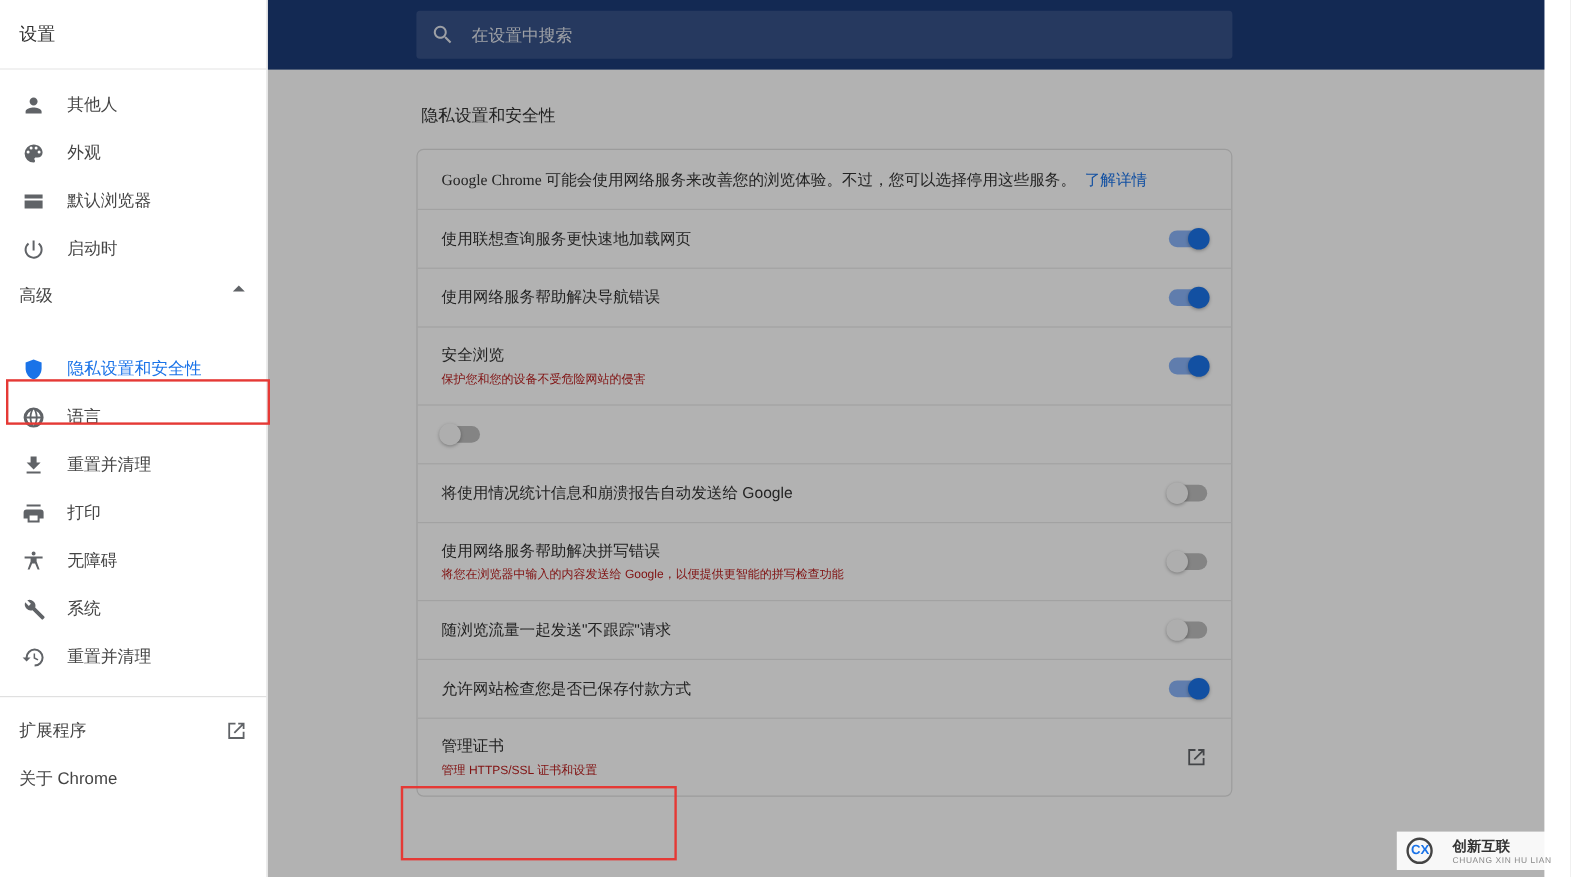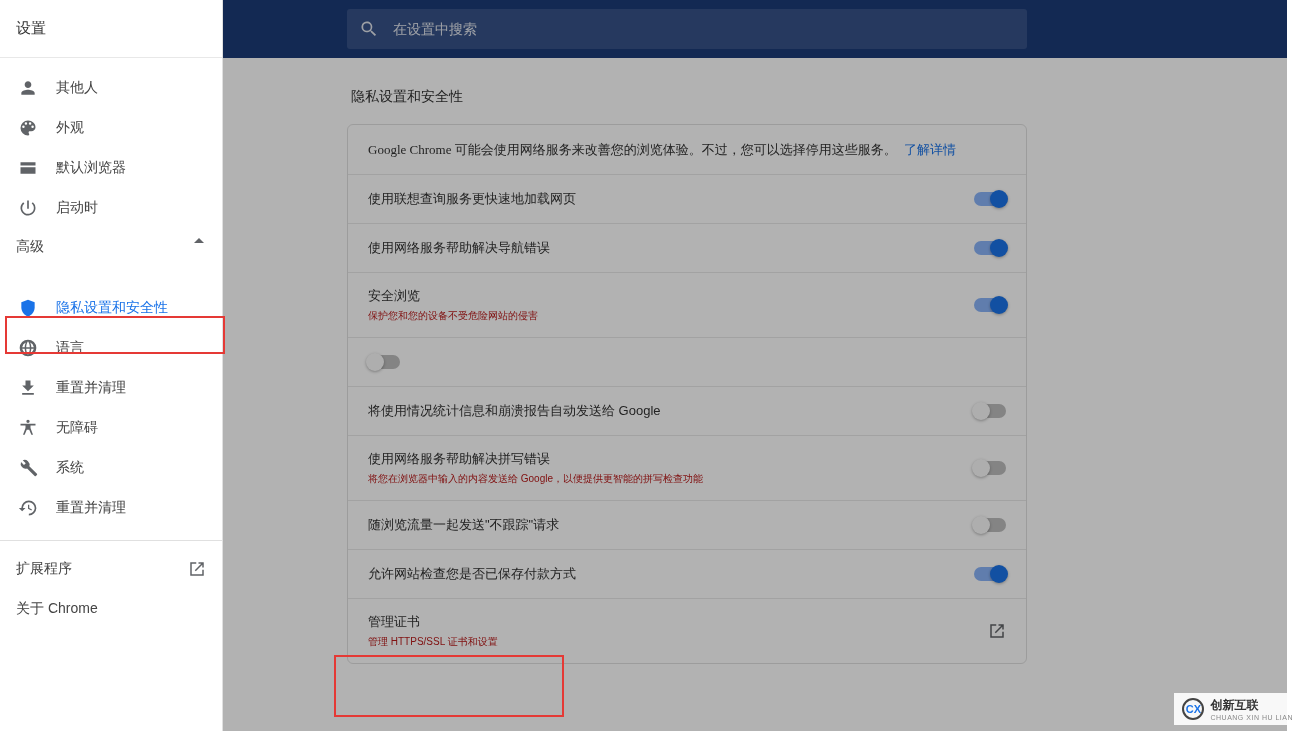--- a/index.html
+++ b/index.html
@@ -179,21 +179,21 @@
   .toggle.off::after { left: -2px; background: #fafafa; }
   .watermark {
     position: absolute;
     right: 8px; bottom: 6px;
     z-index: 60;
     background: rgba(255,255,255,0.9);
     padding: 4px 8px;
     display: flex;
     align-items: center;
     font-size: 12px;
-    gap: 6px;
+    gap: 16px;
     color: #333;
   }
   .watermark .wm-logo {
     width: 22px; height: 22px; border-radius: 50%;
     border: 2px solid #444;
     display:flex; align-items:center; justify-content:center;
     font-weight:bold; font-size:11px; color:#1a73e8;
   }
   .watermark .wm-sub { font-size:7px; color:#888; letter-spacing:0.5px;}
 </style>
@@ -260,20 +260,28 @@
         </span>
       <span class="label">语言</span>
     </div>
     <div class="sidebar-item">
       <span class="icon">
           <svg viewBox="0 0 24 24">
             <path d="M19 9h-4V3H9v6H5l7 7 7-7zM5 18v2h14v-2H5z"></path>
           </svg>
         </span>
       <span class="label">重置并清理</span>
+    </div>
+    <div class="sidebar-item">
+      <span class="icon">
+          <svg viewBox="0 0 24 24">
+            <path d="M19 8H5a3 3 0 00-3 3v6h4v4h12v-4h4v-6a3 3 0 00-3-3zm-3 11H8v-5h8v5zm3-14H5V3h14v2z"></path>
+          </svg>
+        </span>
+      <span class="label">打印</span>
     </div>
     <div class="sidebar-item">
       <span class="icon">
           <svg viewBox="0 0 24 24">
             <path d="M12 2a2 2 0 110 4 2 2 0 010-4zm9 5H3v2h6v3l-3 8h2l2.5-6h3L16 20h2l-3-8V9h6V7z"></path>
           </svg>
         </span>
       <span class="label">无障碍</span>
     </div>
     <div class="sidebar-item">

